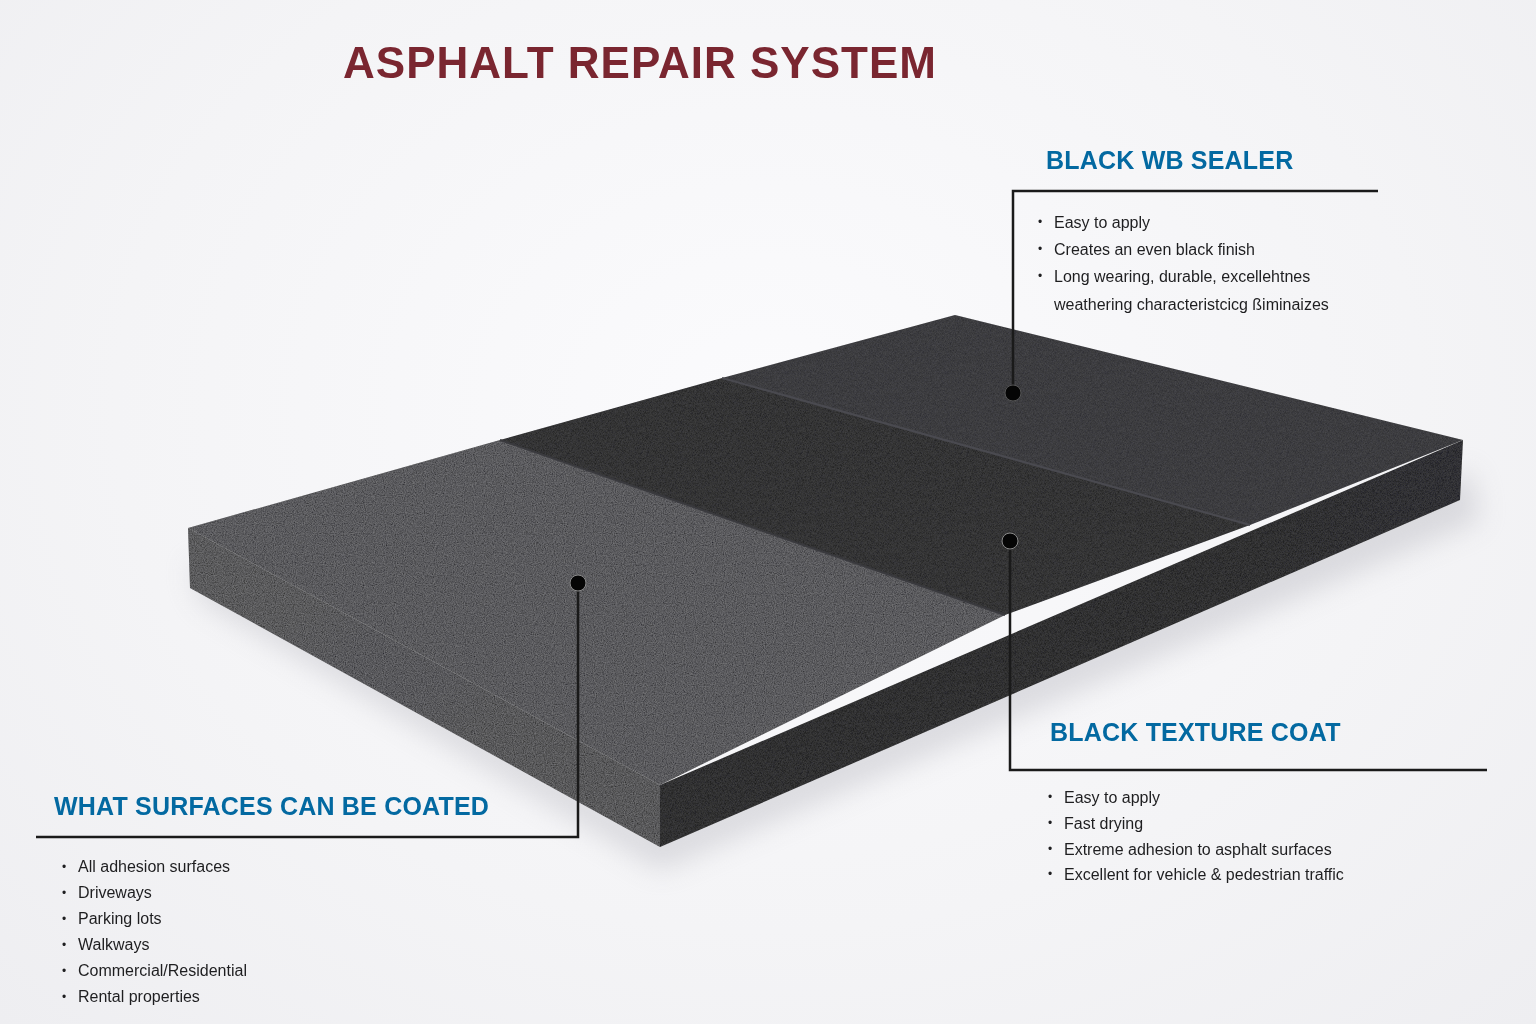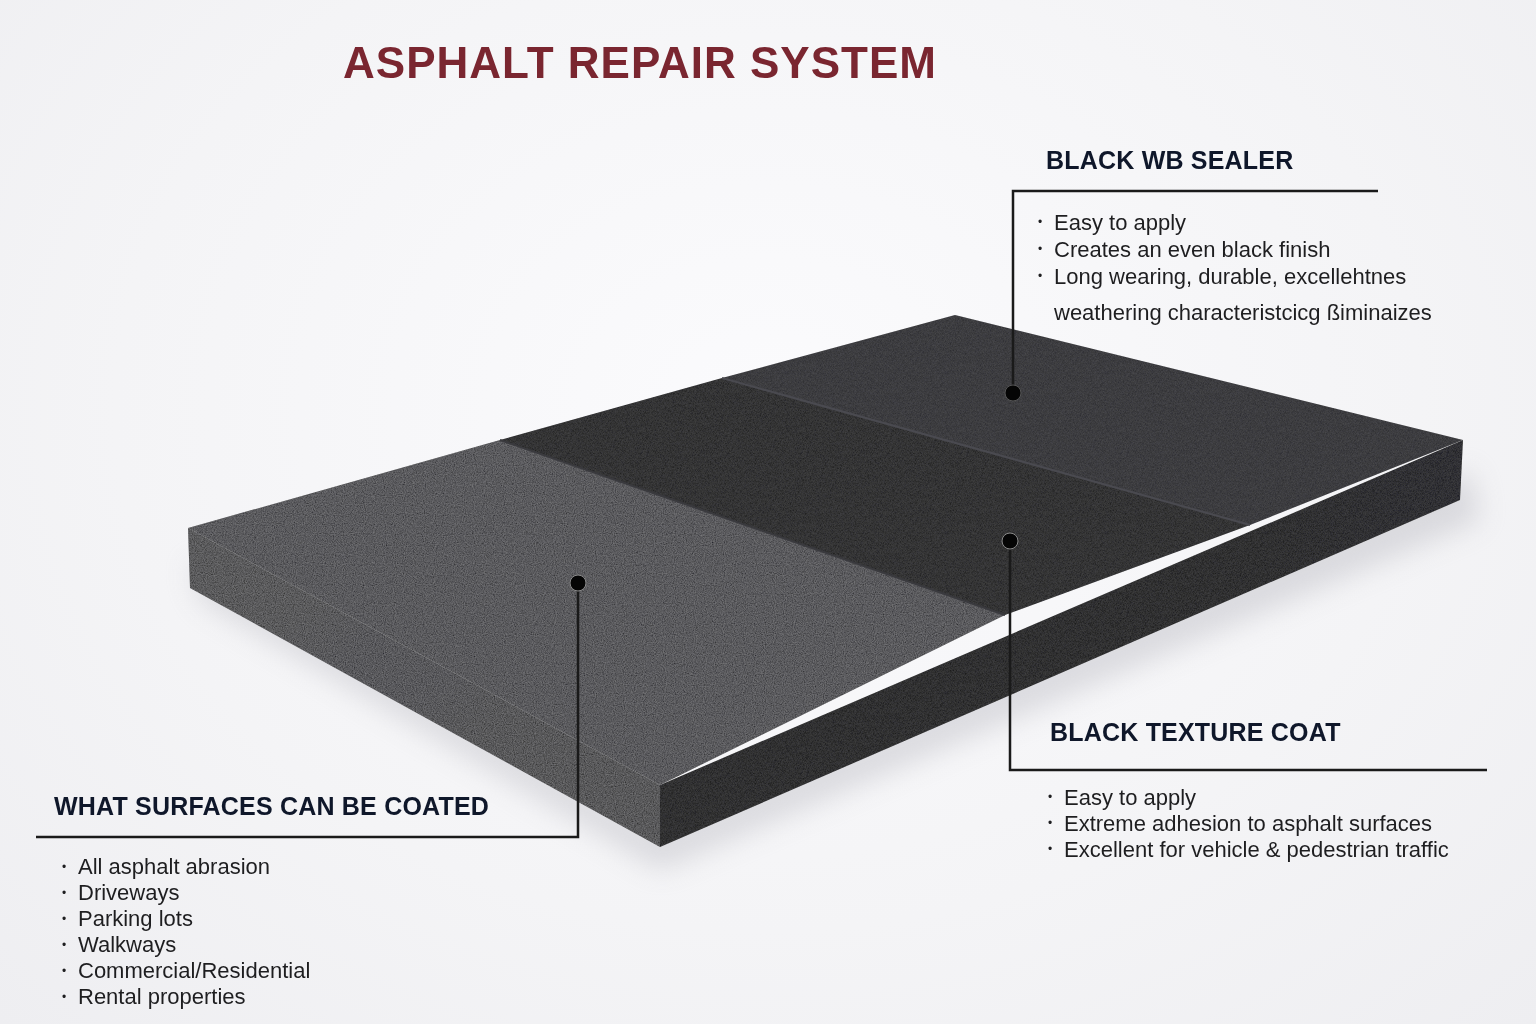--- a/index.html
+++ b/index.html
@@ -13,38 +13,38 @@
     position: absolute; inset: 0;
     background: radial-gradient(ellipse at 50% 40%, #fbfbfd 0%, #f4f4f6 60%, #eeeef1 100%);
   }
   .title {
     position: absolute; left: 0; width: 1280px; top: 38px;
     text-align: center; font-size: 44px; font-weight: bold; letter-spacing: 1px;
     color: #7a2630;
   }
   svg.diagram { position: absolute; left: 0; top: 0; }
   .heading {
-    position: absolute; font-weight: bold; font-size: 25px; color: #0f172a;
+    position: absolute; font-weight: bold; font-size: 25px; color: #0369a1;
     letter-spacing: 0.2px; white-space: nowrap;
   }
   ul.bullets {
     position: absolute; margin: 0; padding: 0; list-style: none;
-    font-size: 22px; color: #1e1e20; white-space: nowrap;
+    font-size: 16px; color: #1e1e20; white-space: nowrap;
   }
   ul.bullets li { position: relative; padding-left: 16px; }
   ul.bullets li::before {
     content: "\2022"; position: absolute; left: 0; top: 0; font-size: 12px; line-height: inherit;
   }
   #sealer-heading { left: 1046px; top: 146px; }
   #sealer-list { left: 1038px; top: 209px; line-height: 27.2px; }
   #texture-heading { left: 1050px; top: 718px; }
   #texture-list { left: 1048px; top: 785px; line-height: 25.8px; }
   #surfaces-heading { left: 54px; top: 792px; }
   #surfaces-list { left: 62px; top: 854px; line-height: 26px; }
-  .cont { padding-left: 16px; margin-top: 8px; }
+  .cont { padding-left: 16px; }
 </style>
 </head>
 <body>
 
 <div class="page-bg"></div>
 
 <div class="title">ASPHALT REPAIR SYSTEM</div>
 
 <svg class="diagram" width="1536" height="1024" viewBox="0 0 1536 1024">
   <defs>
@@ -114,25 +114,26 @@
 <ul class="bullets" id="sealer-list">
   <li>Easy to apply</li>
   <li>Creates an even black finish</li>
   <li>Long wearing, durable, excellehtnes</li>
   <div class="cont">weathering characteristcicg ßiminaizes</div>
 </ul>
 
 <div class="heading" id="texture-heading">BLACK TEXTURE COAT</div>
 <ul class="bullets" id="texture-list">
   <li>Easy to apply</li>
+  <li>Fast drying</li>
   <li>Extreme adhesion to asphalt surfaces</li>
   <li>Excellent for vehicle &amp; pedestrian traffic</li>
 </ul>
 
 <div class="heading" id="surfaces-heading">WHAT SURFACES CAN BE COATED</div>
 <ul class="bullets" id="surfaces-list">
-  <li>All asphalt abrasion</li>
+  <li>All adhesion surfaces</li>
   <li>Driveways</li>
   <li>Parking lots</li>
   <li>Walkways</li>
   <li>Commercial/Residential</li>
   <li>Rental properties</li>
 </ul>
 
 </body></html>

